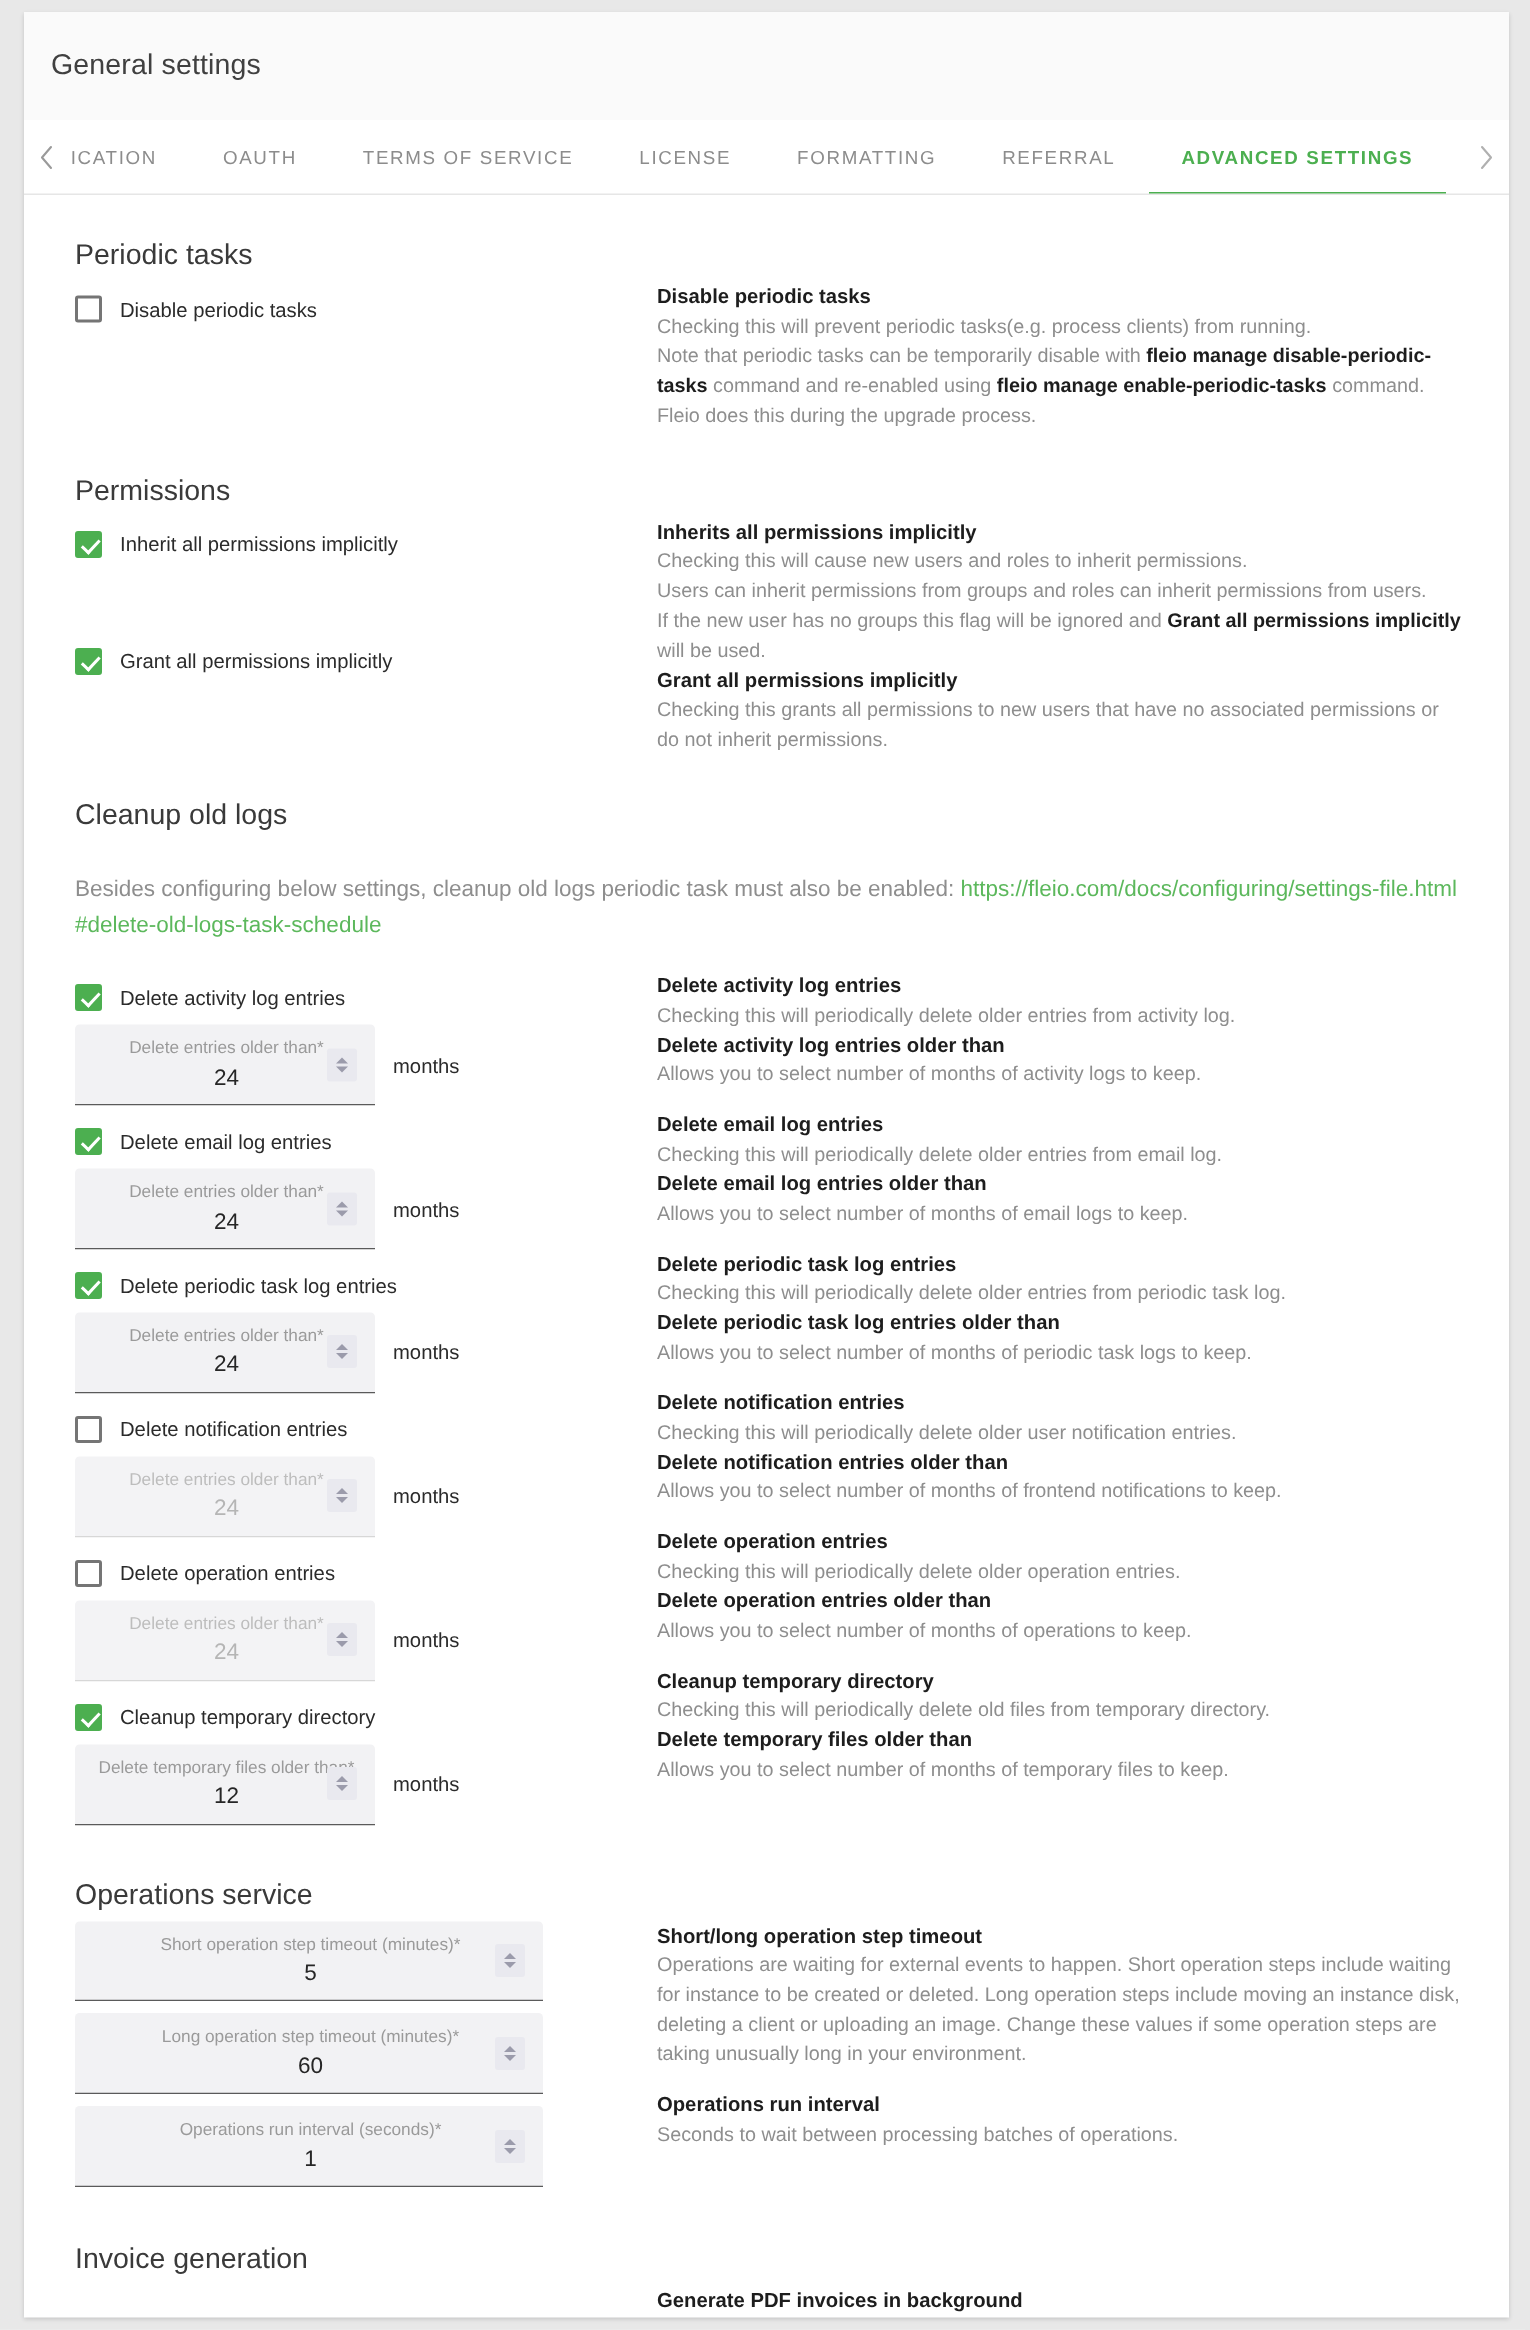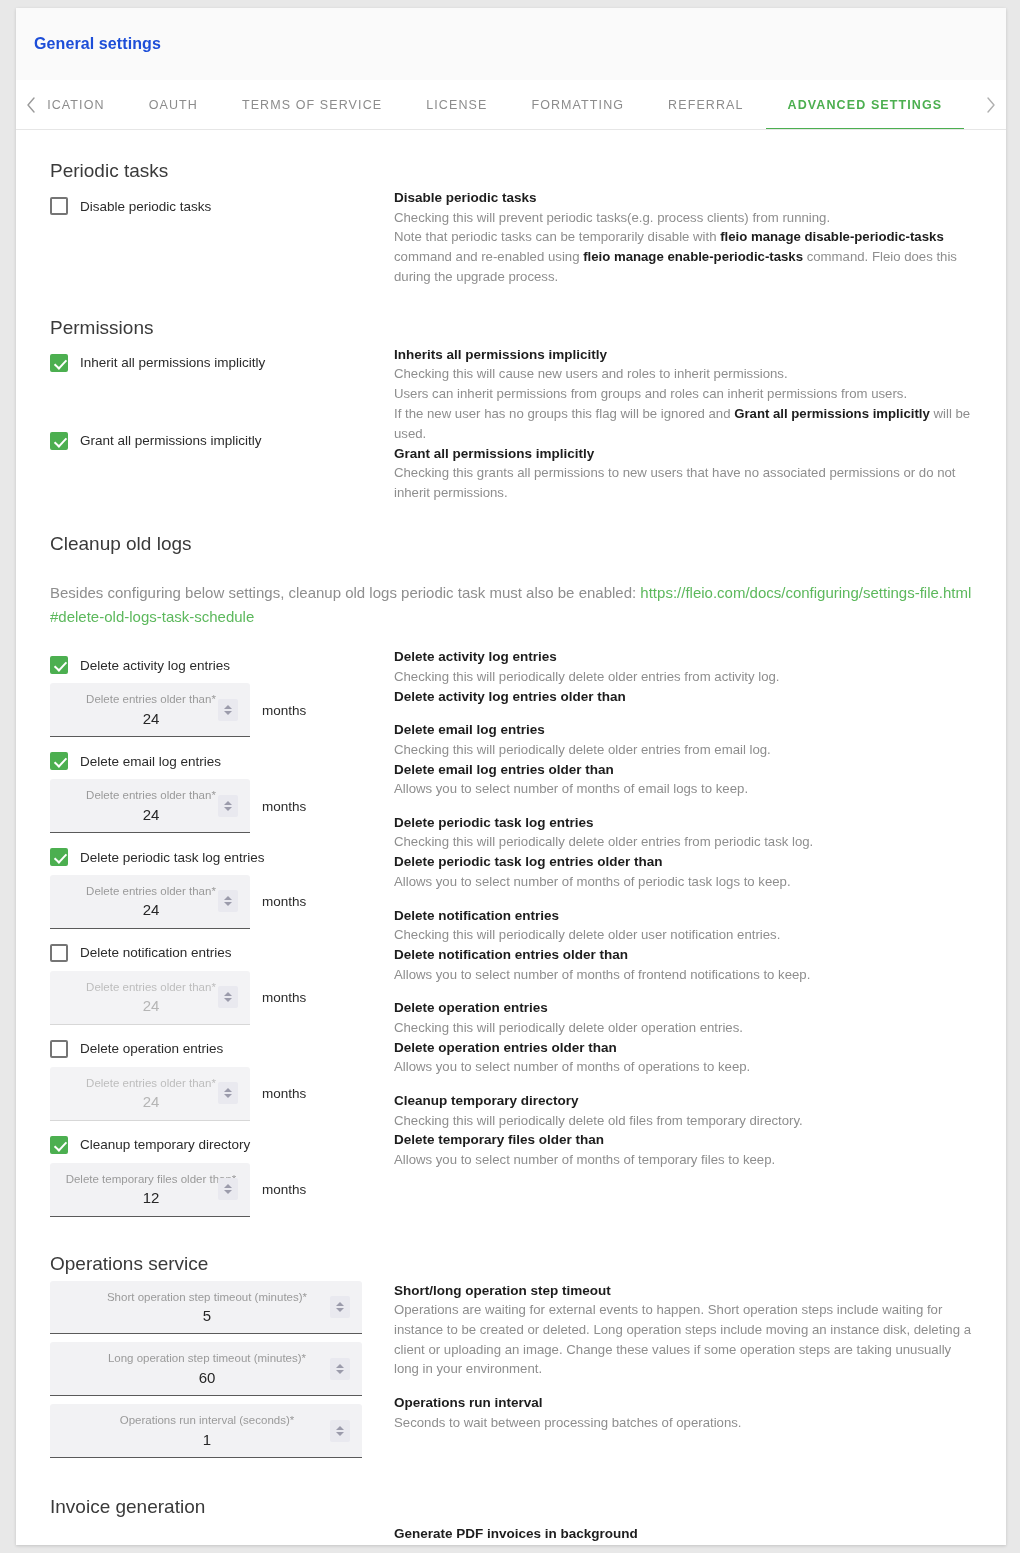--- a/index.html
+++ b/index.html
@@ -23,21 +23,21 @@
     overflow: hidden;
   }
   
   .card-header {
     height: 72px;
     background: #fafafa;
     display: flex; align-items: center;
     padding: 0 18px;
   }
   .card-title {
-    font-size: 16px; font-weight: bold; color: #1d4ed8;
+    font-size: 19px; font-weight: normal; color: #404040;
     letter-spacing: .1px;
   }
   
   .tabbar {
     height: 50px;
     background: #ffffff;
     border-bottom: 1px solid #e6e6e6;
     display: flex; align-items: stretch;
     position: relative;
   }
@@ -83,20 +83,21 @@
   .tri { display: block; }
   .section-title {
     font-size: 19px;
     color: #3a3a3a;
     font-weight: 400;
     margin: 30px 0 6px 16px;
   }
   .row {
     display: flex;
     align-items: flex-start;
+    gap: 44px;
   }
   .col-left { width: 360px; flex: 0 0 360px; padding-left: 16px; }
   .col-right { flex: 1 1 auto; padding-right: 14px; }
   
   .cbrow {
     display: flex; align-items: center; gap: 12px;
     height: 36px;
     cursor: pointer;
   }
   .cb {
@@ -361,20 +362,21 @@
             </div>
             <span class="unit">months</span>
           </div>
 
         </div>
         <div class="col-right">
           <div class="desc-block">
             <div class="desc-title">Delete activity log entries</div>
             <div class="desc-text">Checking this will periodically delete older entries from activity log.</div>
             <div class="desc-title">Delete activity log entries older than</div>
+            <div class="desc-text">Allows you to select number of months of activity logs to keep.</div>
           </div>
           <div class="desc-block">
             <div class="desc-title">Delete email log entries</div>
             <div class="desc-text">Checking this will periodically delete older entries from email log.</div>
             <div class="desc-title">Delete email log entries older than</div>
             <div class="desc-text">Allows you to select number of months of email logs to keep.</div>
           </div>
           <div class="desc-block">
             <div class="desc-title">Delete periodic task log entries</div>
             <div class="desc-text">Checking this will periodically delete older entries from periodic task log.</div>

